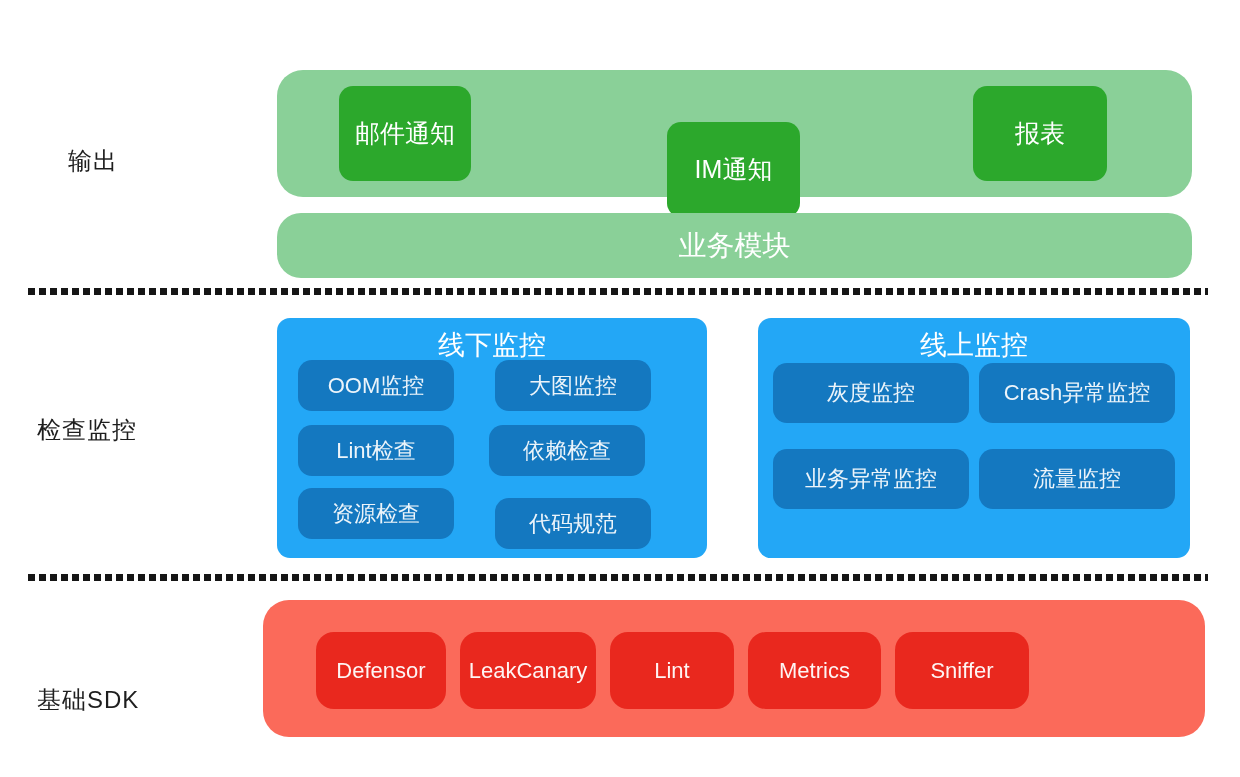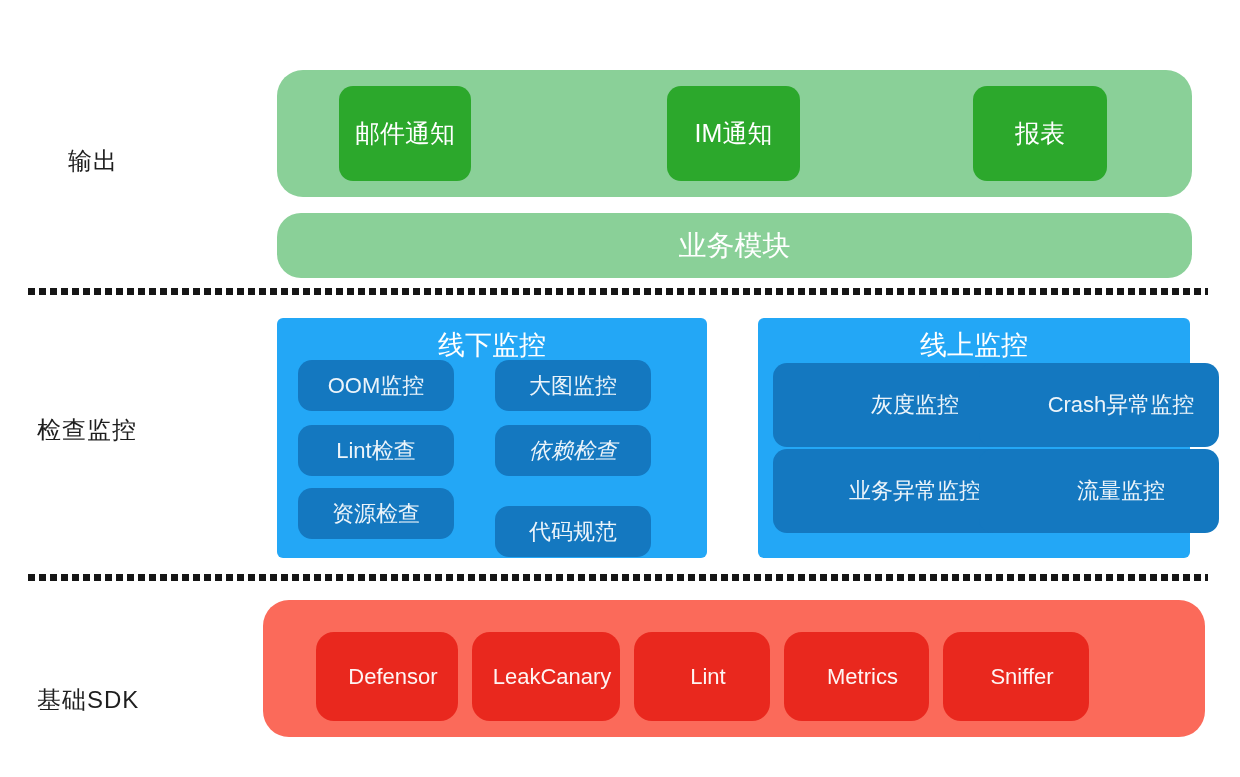--- a/index.html
+++ b/index.html
@@ -15,53 +15,53 @@
   body{font-family:"Liberation Sans","DejaVu Sans",sans-serif;}
   .canvas{position:relative;width:1240px;height:777px;background:#ffffff;overflow:hidden;}
 
   .row-label{position:absolute;color:var(--label-text);font-size:24px;font-weight:400;letter-spacing:1px;white-space:nowrap;}
 
   
   .green-container{position:absolute;left:277px;top:70px;width:915px;height:127px;border-radius:26px;background:var(--green-light);}
   .green-btn{position:absolute;top:16px;height:95px;border-radius:14px;background:var(--green-dark);
              display:flex;align-items:center;justify-content:center;color:#fff;font-size:25px;}
   .gb1{left:62px;width:132px;}
-  .gb2{left:390px;width:133px;}
+  .gb2{left:390px;width:133px;margin-top:36px;}
   .gb3{left:696px;width:134px;}
   .biz-bar{position:absolute;left:277px;top:213px;width:915px;height:65px;border-radius:24px;background:var(--green-light);
            display:flex;align-items:center;justify-content:center;color:#fff;font-size:28px;}
 
   
   .dotted{position:absolute;left:28px;width:1180px;height:7px;
           background-image:repeating-linear-gradient(to right,#161616 0,#161616 7px,transparent 7px,transparent 11px);}
   .d1{top:288px;}
   .d2{top:574px;}
 
   
-  .blue-container{position:absolute;top:318px;height:240px;border-radius:6px;background:var(--blue-light);}
+  .blue-container{position:absolute;top:318px;height:240px;border-radius:13px;background:var(--blue-light);}
   .bc-left{left:277px;width:430px;}
   .bc-right{left:758px;width:432px;}
   .blue-title{position:absolute;top:9px;left:0;width:100%;text-align:center;color:#fff;font-size:27px;}
   .blue-btn{position:absolute;border-radius:14px;background:var(--blue-dark);
             display:flex;align-items:center;justify-content:center;color:rgba(255,255,255,0.92);font-size:22px;white-space:nowrap;}
   
   .bc-left .blue-btn{width:156px;height:51px;}
   .lb1{left:21px;top:42px;}  .lb2{left:218px;top:42px;}
-  .lb3{left:21px;top:107px;} .lb4{left:218px;top:107px;font-style:italic;}
-  .lb5{left:21px;top:170px;} .lb6{left:218px;top:188px;}
+  .lb3{left:21px;top:107px;} .lb4{left:212px;top:107px;}
+  .lb5{left:21px;top:170px;} .lb6{left:218px;top:180px;}
   
-  .bc-right .blue-btn{width:196px;height:84px;padding-left:44px;}
+  .bc-right .blue-btn{width:196px;height:60px;}
   .rb1{left:15px;top:45px;}  .rb2{left:221px;top:45px;}
   .rb3{left:15px;top:131px;} .rb4{left:221px;top:131px;}
 
   
   .red-container{position:absolute;left:263px;top:600px;width:942px;height:137px;border-radius:26px;background:var(--red-light);
                  display:flex;align-items:flex-start;gap:14px;padding-left:53px;box-sizing:border-box;}
-  .red-btn{margin-top:32px;height:89px;border-radius:18px;background:var(--red-dark);
-           display:flex;align-items:center;justify-content:center;color:rgba(255,255,255,0.95);font-size:22px;padding-left:12px;}
+  .red-btn{margin-top:32px;height:77px;border-radius:18px;background:var(--red-dark);
+           display:flex;align-items:center;justify-content:center;color:rgba(255,255,255,0.95);font-size:22px;}
   .red-btn:nth-child(1){width:130px;}
   .red-btn:nth-child(2){width:136px;}
   .red-btn:nth-child(3){width:124px;}
   .red-btn:nth-child(4){width:133px;}
   .red-btn:nth-child(5){width:134px;}
   .red-btn:nth-child(6){width:134px;}
 
   .lbl-output{left:68px;top:145px;}
   .lbl-monitor{left:37px;top:414px;}
   .lbl-sdk{left:37px;top:684px;}

